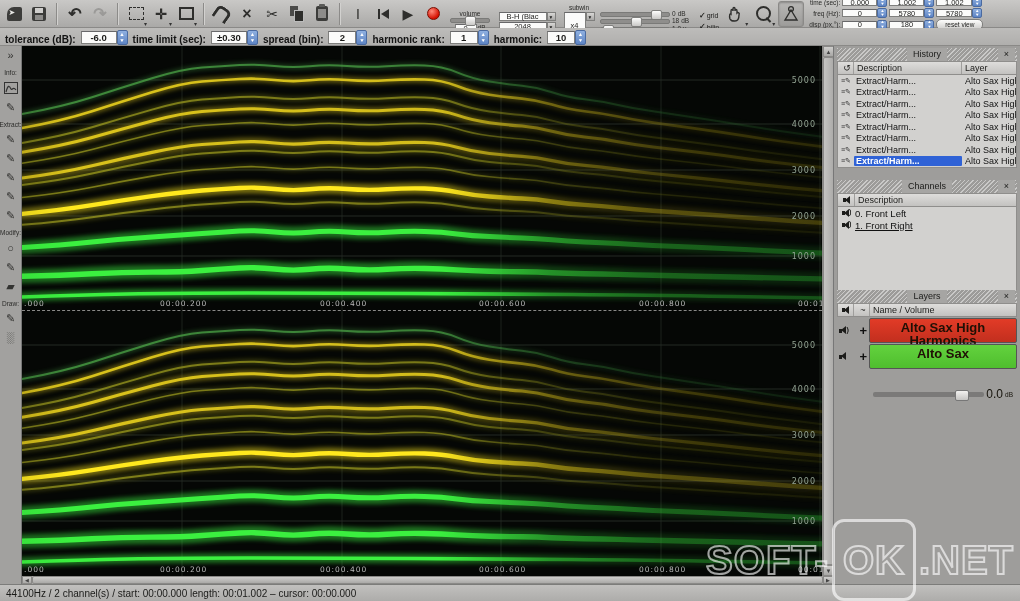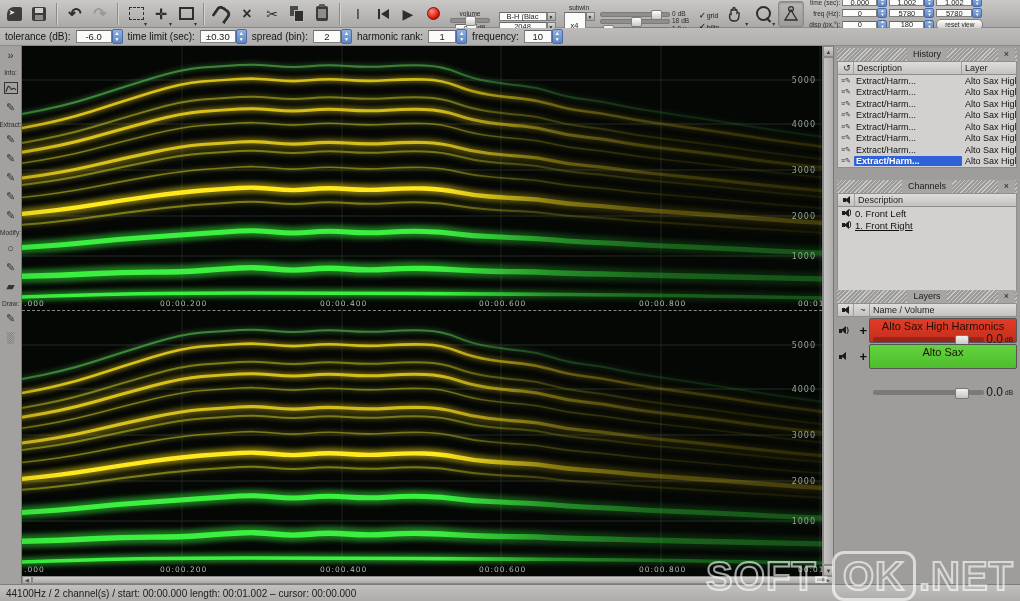--- a/index.html
+++ b/index.html
@@ -52,21 +52,21 @@
   .axlab{font-size:6.5px;color:#2a2a28;text-align:right;}
   .fieldrow{display:flex;align-items:center;gap:0;}
   .fieldrow .f{width:36px;height:8px;}
   .fieldrow .spin{height:8px;}
   .resetbtn{height:9px;border:1px solid #7f7f7d;border-radius:5px;background:linear-gradient(#fdfdfc,#cfcecc);
             font-size:6.5px;color:#1c1c1a;display:flex;align-items:center;justify-content:center;padding:0 3px;}
   .toolbox{width:24px;height:24px;border:1px solid #8a8987;border-radius:3px;background:linear-gradient(#b8b7b5,#9d9c9a);
            display:flex;align-items:center;justify-content:center;box-shadow:inset 0 1px 2px rgba(0,0,0,.25);}
   
   .params{position:absolute;left:0;top:28px;width:1020px;height:18px;background:linear-gradient(#bdbcba,#b0afad);
-          border-bottom:1px solid #8a8987;display:flex;align-items:center;gap:5px;padding:0 5px;box-sizing:border-box;}
+          border-bottom:1px solid #8a8987;display:flex;align-items:flex-end;gap:5px;padding:0 5px;box-sizing:border-box;font-weight:bold;}
   .params .lab{font-size:10px;color:#141414;}
   .params .f{width:36px;height:13px;font-size:9.5px;}
   .params .spin{height:13px;width:9px;} .params .spin i{font-size:5.5px;}
   .hint{font-size:10px;color:#141414;margin-left:6px;white-space:nowrap;}
   
   .sidebar{position:absolute;left:0;top:46px;width:22px;height:538px;background:#a2a19f;border-right:1px solid #777;
            display:flex;flex-direction:column;align-items:center;padding-top:2px;box-sizing:border-box;gap:4px;}
   .sb-label{font-size:6.5px;color:#2a2a28;line-height:1;margin-top:3px;}
   .sb-icon{width:16px;height:15px;display:flex;align-items:center;justify-content:center;color:#333331;font-size:11px;line-height:1;}
   
@@ -110,35 +110,35 @@
   .crow.active .nm{text-decoration:underline;}
   .spk{position:relative;width:10px;height:9px;flex:none;}
   .spk .bx{position:absolute;left:0;top:2.5px;width:3px;height:4px;background:#1c1c1a;}
   .spk .cn{position:absolute;left:2px;top:0;width:0;height:0;border-top:4.5px solid transparent;border-bottom:4.5px solid transparent;border-right:5px solid #1c1c1a;}
   .spk .wv{position:absolute;left:7.6px;top:-0.5px;font-size:7px;color:#1c1c1a;letter-spacing:-2.5px;}
   .lrow{display:flex;height:25px;align-items:stretch;margin-top:1px;}
   .lrow .icols{width:32px;flex:none;display:flex;align-items:center;justify-content:space-between;padding:0 2px;box-sizing:border-box;}
   .lrow .plus{font-size:13px;font-weight:bold;color:#111;line-height:1;}
   .lrow .block{flex:1;border:1px solid #555;border-radius:2px;position:relative;display:flex;flex-direction:column;justify-content:space-between;
                padding:2px 3px;box-sizing:border-box;}
-  .lrow .nm{font-size:11px;font-weight:normal;color:#201005;text-align:center;line-height:1;}
+  .lrow .nm{font-size:13px;font-weight:bold;color:#201005;text-align:center;line-height:1;}
   .lrow .volline{display:flex;align-items:center;gap:2px;}
   .lrow .vtrack{flex:1;height:5px;background:rgba(0,0,0,.22);border-radius:2px;position:relative;}
   .lrow .vth{position:absolute;top:-2px;left:74%;width:12px;height:9px;background:linear-gradient(#f2f1ef,#c5c4c2);border:1px solid #777;border-radius:2px;}
   .lrow .vval{font-size:12px;color:#15120a;}
   .lrow .vunit{font-size:6.5px;color:#15120a;}
   
   .statusbar{position:absolute;left:0;top:584px;width:1020px;height:17px;background:linear-gradient(#c1c0be,#adacaa);
              border-top:1px solid #7c7c7a;display:flex;align-items:center;padding-left:6px;box-sizing:border-box;
              font-size:10px;color:#1a1a18;}
   
   .watermark{position:absolute;right:6px;bottom:0px;z-index:50;display:flex;align-items:center;pointer-events:none;
              font-weight:bold;font-size:40px;letter-spacing:1px;color:transparent;opacity:.8;
              -webkit-text-stroke:2px rgba(255,255,255,.78);}
-  .watermark .okbox{border:3px solid rgba(255,255,255,.78);border-radius:12px;padding:0 8px;margin:0 3px;line-height:1.1;}
+  .watermark .okbox{border:3px solid rgba(255,255,255,.78);border-radius:12px;padding:16px 8px;margin:0 3px;line-height:1.1;}
   svg text{font-family:"DejaVu Sans",sans-serif;}
 </style>
 </head>
 <body>
 
 <div class="app">
 
   <div class="toolbar">
     <div class="tb">
         <span class="importbox"></span>
@@ -361,21 +361,21 @@
         </span>
       </span>
     <span class="lab">harmonic rank:</span>
     <span class="fieldrow">
         <span class="f" style="width:28px;">1</span>
         <span class="spin">
           <i>▲</i>
           <i>▼</i>
         </span>
       </span>
-    <span class="lab">frequency:</span>
+    <span class="lab">harmonic:</span>
     <span class="fieldrow">
         <span class="f" style="width:28px;">10</span>
         <span class="spin">
           <i>▲</i>
           <i>▼</i>
         </span>
       </span>
   </div>
 
   <div class="sidebar" id="sidebar">

